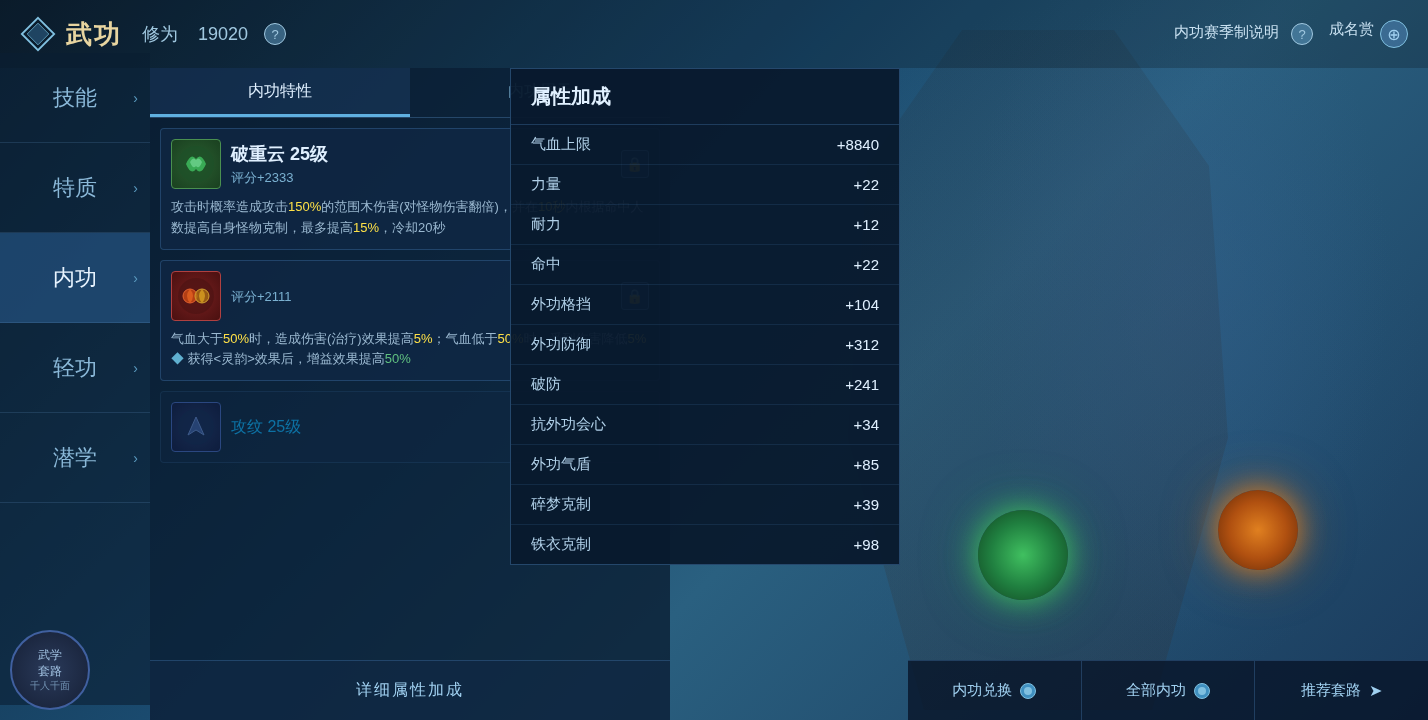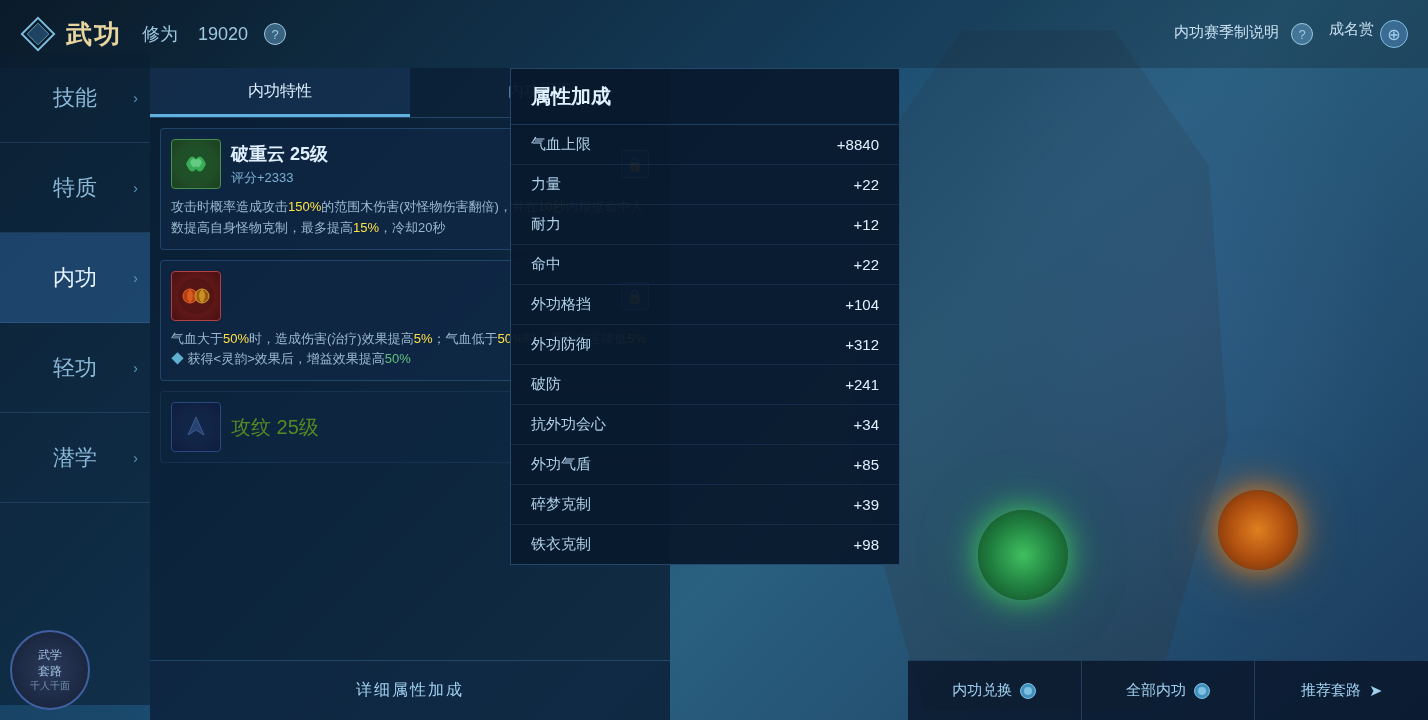--- a/index.html
+++ b/index.html
@@ -530,37 +530,38 @@
         <div class="skill-icon red">
           <svg viewBox="0 0 40 40" width="40" height="40">
             <circle cx="20" cy="20" r="18" fill="rgba(80,20,20,0.8)"></circle>
             <circle cx="14" cy="20" r="7" fill="rgba(220,80,20,0.7)" stroke="#e06030" stroke-width="1"></circle>
             <circle cx="26" cy="20" r="7" fill="rgba(180,120,20,0.7)" stroke="#d0a030" stroke-width="1"></circle>
             <path d="M14,13 Q20,20 14,27 Q8,20 14,13Z" fill="rgba(255,120,40,0.5)"></path>
             <path d="M26,13 Q32,20 26,27 Q20,20 26,13Z" fill="rgba(255,200,40,0.5)"></path>
           </svg>
         </div>
         <div class="skill-info">
+          <div class="skill-score">评分+2111</div>
         </div>
         <div class="lock-icon">🔒</div>
       </div>
       <div class="skill-desc">
         气血大于<span class="highlight-yellow">50%</span>时，造成伤害(治疗)效果提高<span class="highlight-yellow">5%</span>；气血低于<span class="highlight-yellow">50%</span>时，受到伤害降低<span class="highlight-yellow">5%</span><br>
         <span style="color:#60b0d0;">◆</span> 获得&lt;灵韵&gt;效果后，增益效果提高<span class="highlight-green">50%</span>
       </div>
     </div>
 
     <div class="skill-card-partial">
       <div class="skill-icon blue" style="width:50px;height:50px;border-radius:4px;display:flex;align-items:center;justify-content:center;font-size:22px;">
         <svg viewBox="0 0 40 40" width="40" height="40">
           <circle cx="20" cy="20" r="18" fill="rgba(20,40,80,0.8)"></circle>
           <path d="M12,28 L20,10 L28,28 L20,23Z" fill="rgba(80,120,200,0.6)" stroke="#6080c0" stroke-width="1"></path>
         </svg>
       </div>
-      <div style="color:#84cc16;font-size:20px;">攻纹 25级</div>
+      <div style="color:#0ea5e9;font-size:16px;">攻纹 25级</div>
     </div>
   </div>
 
   <div class="detail-btn">
     <span>详细属性加成</span>
   </div>
 </div>
 
 <div class="attr-overlay">
   <div class="attr-title">属性加成</div>

